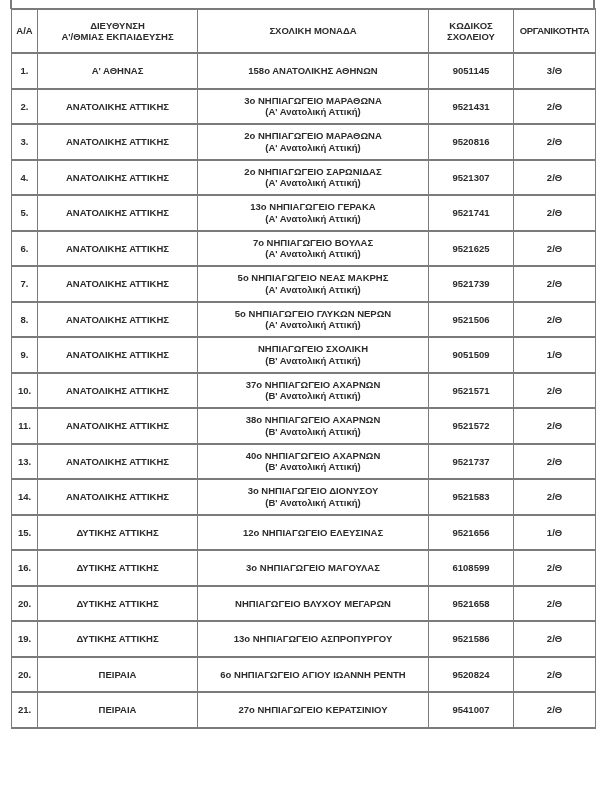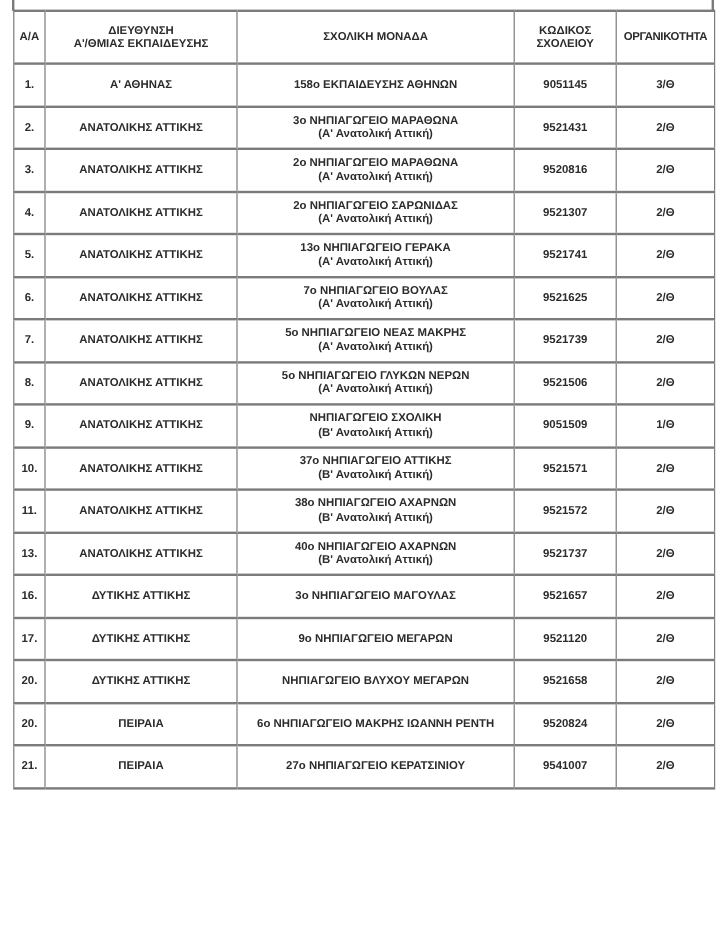--- a/index.html
+++ b/index.html
@@ -94,21 +94,21 @@
         <th class="col-school">ΣΧΟΛΙΚΗ ΜΟΝΑΔΑ</th>
         <th class="col-code">ΚΩΔΙΚΟΣ
 ΣΧΟΛΕΙΟΥ</th>
         <th class="col-org">ΟΡΓΑΝΙΚΟΤΗΤΑ</th>
       </tr>
     </thead>
     <tbody id="schools-tbody">
         <tr>
       <td>1.</td>
       <td>Α' ΑΘΗΝΑΣ</td>
-      <td>158ο ΕΚΠΑΙΔΕΥΣΗΣ ΑΘΗΝΩΝ</td>
+      <td>158ο ΑΝΑΤΟΛΙΚΗΣ ΑΘΗΝΩΝ</td>
       <td>9051145</td>
       <td>3/Θ</td>
     </tr>
         <tr>
       <td>2.</td>
       <td>ΑΝΑΤΟΛΙΚΗΣ ΑΤΤΙΚΗΣ</td>
       <td>3ο ΝΗΠΙΑΓΩΓΕΙΟ ΜΑΡΑΘΩΝΑ
 (Α' Ανατολική Αττική)</td>
       <td>9521431</td>
       <td>2/Θ</td>
@@ -165,21 +165,21 @@
       <td>9.</td>
       <td>ΑΝΑΤΟΛΙΚΗΣ ΑΤΤΙΚΗΣ</td>
       <td>ΝΗΠΙΑΓΩΓΕΙΟ ΣΧΟΛΙΚΗ
 (Β' Ανατολική Αττική)</td>
       <td>9051509</td>
       <td>1/Θ</td>
     </tr>
         <tr>
       <td>10.</td>
       <td>ΑΝΑΤΟΛΙΚΗΣ ΑΤΤΙΚΗΣ</td>
-      <td>37ο ΝΗΠΙΑΓΩΓΕΙΟ ΑΤΤΙΚΗΣ
+      <td>37ο ΝΗΠΙΑΓΩΓΕΙΟ ΑΧΑΡΝΩΝ
 (Β' Ανατολική Αττική)</td>
       <td>9521571</td>
       <td>2/Θ</td>
     </tr>
         <tr>
       <td>11.</td>
       <td>ΑΝΑΤΟΛΙΚΗΣ ΑΤΤΙΚΗΣ</td>
       <td>38ο ΝΗΠΙΑΓΩΓΕΙΟ ΑΧΑΡΝΩΝ
 (Β' Ανατολική Αττική)</td>
       <td>9521572</td>
@@ -187,44 +187,59 @@
     </tr>
         <tr>
       <td>13.</td>
       <td>ΑΝΑΤΟΛΙΚΗΣ ΑΤΤΙΚΗΣ</td>
       <td>40ο ΝΗΠΙΑΓΩΓΕΙΟ ΑΧΑΡΝΩΝ
 (Β' Ανατολική Αττική)</td>
       <td>9521737</td>
       <td>2/Θ</td>
     </tr>
         <tr>
+      <td>14.</td>
+      <td>ΑΝΑΤΟΛΙΚΗΣ ΑΤΤΙΚΗΣ</td>
+      <td>3ο ΝΗΠΙΑΓΩΓΕΙΟ ΔΙΟΝΥΣΟΥ
+(Β' Ανατολική Αττική)</td>
+      <td>9521583</td>
+      <td>2/Θ</td>
+    </tr>
+        <tr>
+      <td>15.</td>
+      <td>ΔΥΤΙΚΗΣ ΑΤΤΙΚΗΣ</td>
+      <td>12ο ΝΗΠΙΑΓΩΓΕΙΟ ΕΛΕΥΣΙΝΑΣ</td>
+      <td>9521656</td>
+      <td>1/Θ</td>
+    </tr>
+        <tr>
       <td>16.</td>
       <td>ΔΥΤΙΚΗΣ ΑΤΤΙΚΗΣ</td>
       <td>3ο ΝΗΠΙΑΓΩΓΕΙΟ ΜΑΓΟΥΛΑΣ</td>
-      <td>9521657</td>
-      <td>2/Θ</td>
-    </tr>
-        <tr>
-      <td>17.</td>
-      <td>ΔΥΤΙΚΗΣ ΑΤΤΙΚΗΣ</td>
-      <td>9ο ΝΗΠΙΑΓΩΓΕΙΟ ΜΕΓΑΡΩΝ</td>
-      <td>9521120</td>
+      <td>6108599</td>
       <td>2/Θ</td>
     </tr>
         <tr>
       <td>20.</td>
       <td>ΔΥΤΙΚΗΣ ΑΤΤΙΚΗΣ</td>
       <td>ΝΗΠΙΑΓΩΓΕΙΟ ΒΛΥΧΟΥ ΜΕΓΑΡΩΝ</td>
       <td>9521658</td>
       <td>2/Θ</td>
     </tr>
         <tr>
+      <td>19.</td>
+      <td>ΔΥΤΙΚΗΣ ΑΤΤΙΚΗΣ</td>
+      <td>13ο ΝΗΠΙΑΓΩΓΕΙΟ ΑΣΠΡΟΠΥΡΓΟΥ</td>
+      <td>9521586</td>
+      <td>2/Θ</td>
+    </tr>
+        <tr>
       <td>20.</td>
       <td>ΠΕΙΡΑΙΑ</td>
-      <td>6ο ΝΗΠΙΑΓΩΓΕΙΟ ΜΑΚΡΗΣ ΙΩΑΝΝΗ ΡΕΝΤΗ</td>
+      <td>6ο ΝΗΠΙΑΓΩΓΕΙΟ ΑΓΙΟΥ ΙΩΑΝΝΗ ΡΕΝΤΗ</td>
       <td>9520824</td>
       <td>2/Θ</td>
     </tr>
         <tr>
       <td>21.</td>
       <td>ΠΕΙΡΑΙΑ</td>
       <td>27ο ΝΗΠΙΑΓΩΓΕΙΟ ΚΕΡΑΤΣΙΝΙΟΥ</td>
       <td>9541007</td>
       <td>2/Θ</td>
     </tr>

